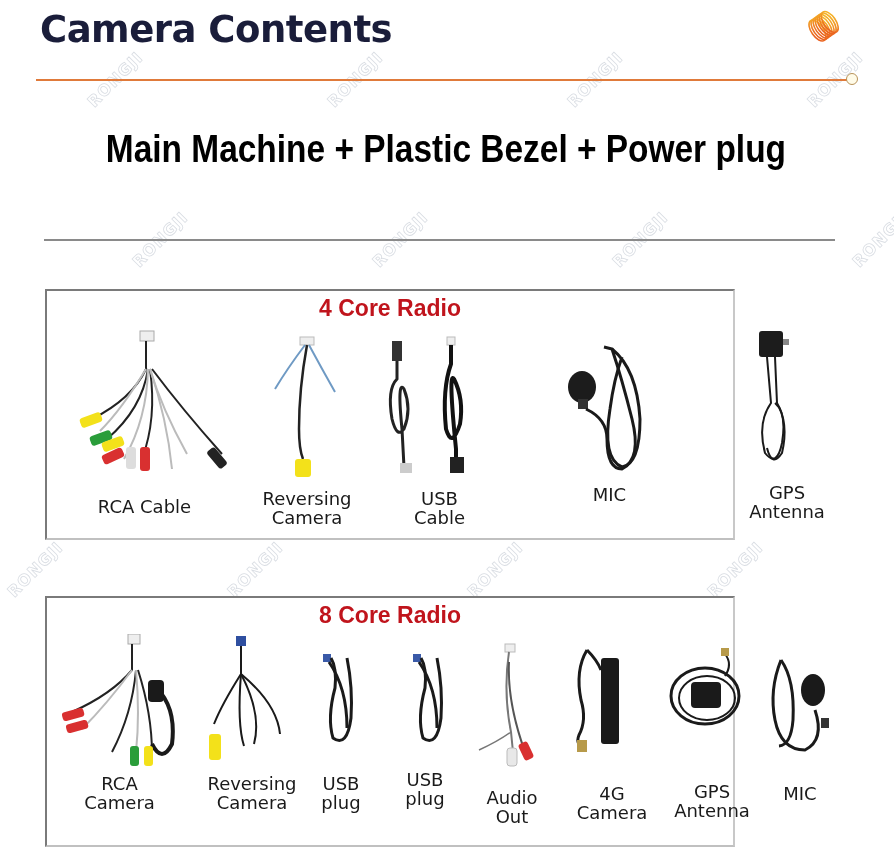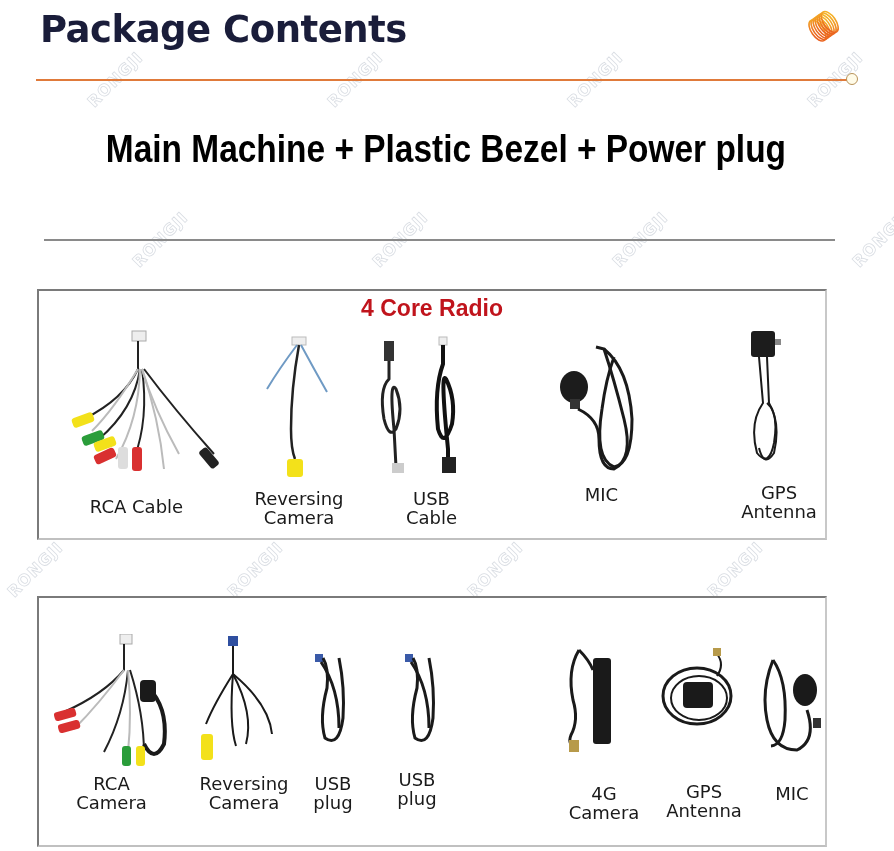--- a/index.html
+++ b/index.html
@@ -23,21 +23,21 @@
     .subtitle {
       position: absolute; left: 0; width: 894px; top: 128px; text-align: center;
       font-family: "Liberation Sans", sans-serif; font-weight: bold;
       font-size: 38px; color: #000; transform: scaleX(0.88); transform-origin: 438px 0;
     }
     .sub-rule {
       position: absolute; left: 44px; top: 239px; width: 791px; height: 2px; background: #8a8a8a;
     }
 
     .box {
-      position: absolute; left: 37px; width: 790px; box-sizing: border-box;
+      position: absolute; left: 45px; width: 690px; box-sizing: border-box;
       border-top: 2px solid #7a7a7a; border-left: 2px solid #7a7a7a;
       border-right: 2px solid #c8c8c8; border-bottom: 2px solid #c0c0c0;
       background: #fff;
     }
     .box.b4 { top: 289px; height: 251px; }
     .box.b8 { top: 596px; height: 251px; }
 
     .box-title {
       position: absolute; left: 0; width: 100%; top: 4px; text-align: center;
       font-family: "Liberation Sans", sans-serif; font-weight: bold; font-size: 23px; color: #c0141c;
@@ -65,21 +65,21 @@
 <div class="watermark" style="left:800px;top:70px;">RONGJI</div>
 <div class="watermark" style="left:125px;top:230px;">RONGJI</div>
 <div class="watermark" style="left:365px;top:230px;">RONGJI</div>
 <div class="watermark" style="left:605px;top:230px;">RONGJI</div>
 <div class="watermark" style="left:845px;top:230px;">RONGJI</div>
 <div class="watermark" style="left:0px;top:560px;">RONGJI</div>
 <div class="watermark" style="left:220px;top:560px;">RONGJI</div>
 <div class="watermark" style="left:460px;top:560px;">RONGJI</div>
 <div class="watermark" style="left:700px;top:560px;">RONGJI</div>
 
-<div class="header-title">Package Contents</div>
+<div class="header-title">Camera Contents</div>
 <div class="logo">
   <svg width="44" height="44" viewBox="0 0 44 44">
     <defs>
       <linearGradient id="lg" x1="0" y1="1" x2="1" y2="0">
         <stop offset="0" stop-color="#e8501e"></stop>
         <stop offset="1" stop-color="#f7c52a"></stop>
       </linearGradient>
     </defs>
     <g fill="none" stroke="url(#lg)" stroke-width="1.6" transform="rotate(-35 22 22)">
       <ellipse cx="14" cy="22" rx="6" ry="12"></ellipse>
@@ -168,20 +168,21 @@
       <rect x="56" y="16" width="6" height="6" fill="#888"></rect>
       <path d="M40 34 L44 80 Q30 100 38 130 Q50 145 55 120 Q60 90 48 80" stroke="#1a1a1a" stroke-width="2" fill="none"></path>
       <path d="M48 34 L50 80 Q62 100 55 130 Q45 145 40 125" stroke="#1a1a1a" stroke-width="2" fill="none"></path>
     </svg>
     <div class="item-label" style="left:0;top:160px;width:120px;">GPS
 Antenna</div>
   </div>
 </div>
 
 <div class="box b8">
+  <div class="box-title">8 Core Radio</div>
 
   <div class="item" style="left:5px;top:36px;width:125px;height:200px;">
     <svg width="125" height="140">
       <rect x="76" y="0" width="12" height="10" fill="#eee" stroke="#aaa"></rect>
       <g stroke="#222" stroke-width="2" fill="none">
         <path d="M80 10 L80 36 Q60 60 20 78"></path>
         <path d="M84 36 Q80 80 60 118"></path>
         <path d="M86 36 Q100 80 100 120"></path>
       </g>
       <g stroke="#bbb" stroke-width="2" fill="none">
@@ -225,20 +226,32 @@
   <div class="item" style="left:360px;top:50px;width:60px;height:200px;">
     <svg width="60" height="110">
       <rect x="6" y="6" width="8" height="8" fill="#3a5aa8"></rect>
       <path d="M14 10 Q20 20 18 40 Q10 70 16 90 Q30 100 34 70 Q36 40 30 10" stroke="#1a1a1a" stroke-width="3" fill="none"></path>
       <path d="M12 14 Q30 40 30 80" stroke="#1a1a1a" stroke-width="3" fill="none"></path>
     </svg>
     <div class="item-label" style="left:-12px;top:122px;width:60px;">USB
 plug</div>
   </div>
 
+  <div class="item" style="left:420px;top:44px;width:80px;height:200px;">
+    <svg width="80" height="130">
+      <rect x="38" y="2" width="10" height="8" fill="#eee" stroke="#bbb"></rect>
+      <path d="M42 10 Q36 50 44 90 L46 110" stroke="#777" stroke-width="2" fill="none"></path>
+      <path d="M42 20 Q40 60 58 110" stroke="#555" stroke-width="2" fill="none"></path>
+      <path d="M44 90 Q30 100 12 108" stroke="#777" stroke-width="1.5" fill="none"></path>
+      <rect x="40" y="106" width="10" height="18" rx="3" fill="#e8e8e8" stroke="#bbb"></rect>
+      <rect x="54" y="100" width="10" height="18" rx="3" fill="#d93030" transform="rotate(-25 59 109)"></rect>
+    </svg>
+    <div class="item-label" style="left:0;top:146px;width:90px;">Audio
+Out</div>
+  </div>
 
   <div class="item" style="left:520px;top:42px;width:90px;height:200px;">
     <svg width="90" height="130">
       <path d="M20 10 Q8 30 14 60 Q20 80 12 95 Q8 105 18 108" stroke="#1a1a1a" stroke-width="3" fill="none"></path>
       <path d="M20 10 Q30 20 34 30" stroke="#1a1a1a" stroke-width="3" fill="none"></path>
       <rect x="34" y="18" width="18" height="86" rx="3" fill="#1a1a1a"></rect>
       <rect x="10" y="100" width="10" height="12" fill="#b79a4a"></rect>
     </svg>
     <div class="item-label" style="left:0;top:144px;width:90px;">4G
 Camera</div>

